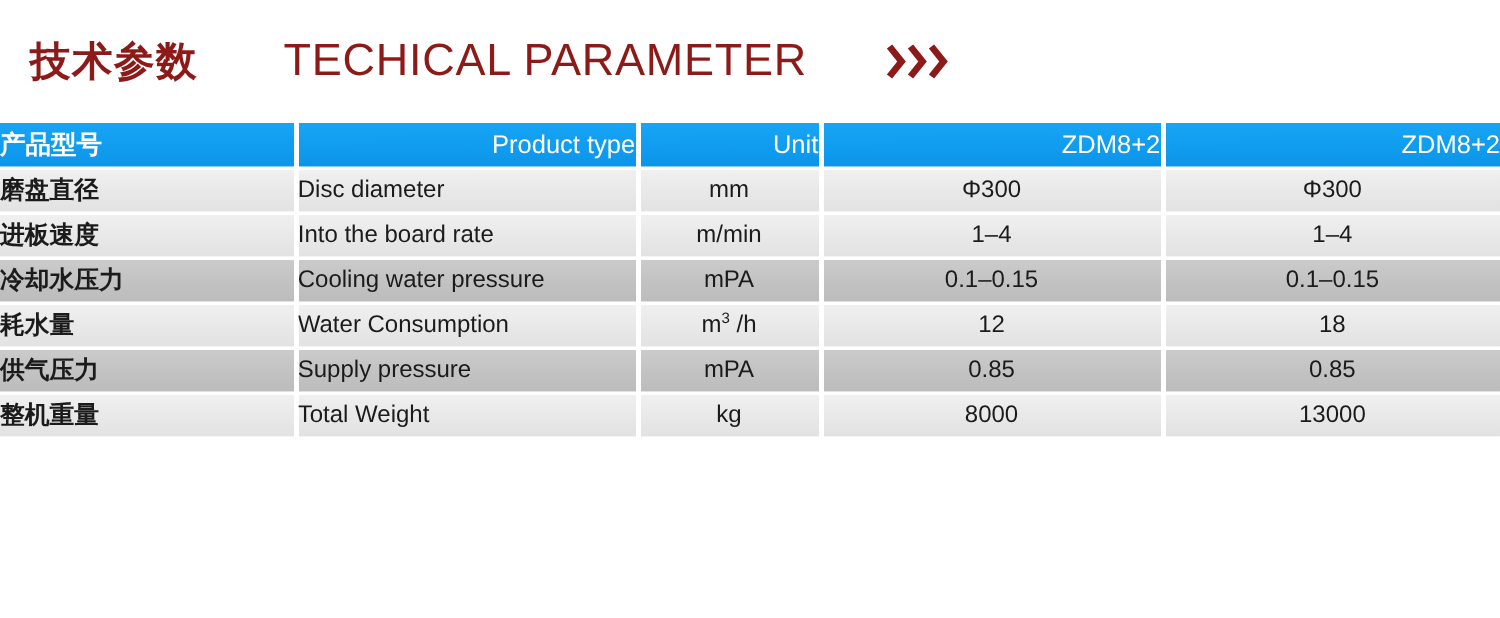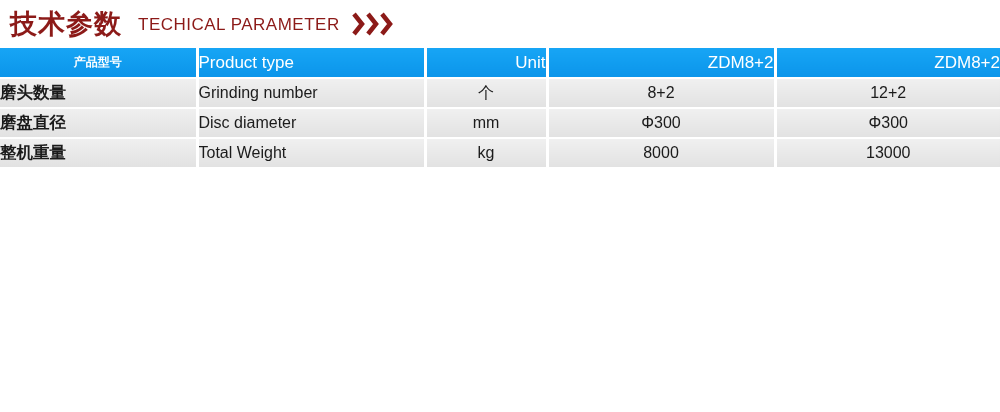--- a/index.html
+++ b/index.html
@@ -9,35 +9,36 @@
   body {
     width: 1000px;
     height: 412px;
     background: #ffffff;
     font-family: "Liberation Sans", "DejaVu Sans", sans-serif;
     overflow: hidden;
   }
 
   
   #title-bar {
-    height: 48px;
+    height: 82px;
     display: flex;
     align-items: center;
-    padding-left: 10px;
+    padding-left: 20px;
     box-sizing: border-box;
+    gap: 41px;
   }
   #title-cn {
     font-size: 27px;
     font-weight: bold;
     color: #8c1a18;
     letter-spacing: 1px;
     line-height: 1;
   }
   #title-en {
-    font-size: 17px;
+    font-size: 30px;
     color: #8c1a18;
     margin-left: 16px;
     letter-spacing: 0.5px;
     line-height: 1;
   }
   #title-chevrons {
     margin-left: 12px;
     display: flex;
     align-items: center;
     gap: 1px;
@@ -77,22 +78,22 @@
   
   thead th {
     background: linear-gradient(to bottom, #17a5f5 0%, #0b95ea 100%);
     color: #ffffff;
     font-weight: normal;
     font-size: 17px;
     text-align: right;
     height: 31px;
     border-bottom: 2px solid #ffffff;
   }
-  thead th.h-model  { text-align: center;  padding-left: 22px; font-weight: bold; font-size: 12px; }
-  thead th.h-type   { text-align: left;  padding-left: 20px; }
+  thead th.h-model  { text-align: left;  padding-left: 22px; font-weight: bold; font-size: 17px; }
+  thead th.h-type   { text-align: right;  padding-left: 20px; }
 
   
   tbody tr.light td { background: linear-gradient(to bottom, #f0f0f0 0%, #e8e8e8 55%, #e2e2e2 100%); }
   tbody tr.dark  td { background: linear-gradient(to bottom, #cbcbcb 0%, #c2c2c2 55%, #bcbcbc 100%); }
 
   tbody td { color: #1b1b1b; font-size: 16px; text-align: center; }
   tbody td.cell-model { text-align: left;  padding-left: 22px; font-weight: bold; font-size: 16.5px; }
   tbody td.cell-type  { text-align: left;  padding-left: 20px; }
   tbody td.cell-unit  { text-align: center; }
   tbody td.cell-val   { text-align: center; }
@@ -130,32 +131,53 @@
     <tr>
       <th class="h-model">产品型号</th>
       <th class="h-type">Product type</th>
       <th class="h-unit">Unit</th>
       <th class="h-v1">ZDM8+2</th>
       <th class="h-v2">ZDM8+2</th>
     </tr>
   </thead>
   <tbody id="spec-body">
       <tr class="light">
-        <td class="cell-model">磨头数量</td>
-        <td class="cell-type">Grinding number</td>
-        <td class="cell-unit">个</td>
-        <td class="cell-val">8+2</td>
-        <td class="cell-val">12+2</td>
-      </tr>
-      <tr class="light">
         <td class="cell-model">磨盘直径</td>
         <td class="cell-type">Disc diameter</td>
         <td class="cell-unit">mm</td>
         <td class="cell-val">Φ300</td>
         <td class="cell-val">Φ300</td>
+      </tr>
+      <tr class="light">
+        <td class="cell-model">进板速度</td>
+        <td class="cell-type">Into the board rate</td>
+        <td class="cell-unit">m/min</td>
+        <td class="cell-val">1–4</td>
+        <td class="cell-val">1–4</td>
+      </tr>
+      <tr class="dark">
+        <td class="cell-model">冷却水压力</td>
+        <td class="cell-type">Cooling water pressure</td>
+        <td class="cell-unit">mPA</td>
+        <td class="cell-val">0.1–0.15</td>
+        <td class="cell-val">0.1–0.15</td>
+      </tr>
+      <tr class="light">
+        <td class="cell-model">耗水量</td>
+        <td class="cell-type">Water Consumption</td>
+        <td class="cell-unit"><span>m</span><sup>3</sup><span> /h</span></td>
+        <td class="cell-val">12</td>
+        <td class="cell-val">18</td>
+      </tr>
+      <tr class="dark">
+        <td class="cell-model">供气压力</td>
+        <td class="cell-type">Supply pressure</td>
+        <td class="cell-unit">mPA</td>
+        <td class="cell-val">0.85</td>
+        <td class="cell-val">0.85</td>
       </tr>
       <tr class="light">
         <td class="cell-model">整机重量</td>
         <td class="cell-type">Total Weight</td>
         <td class="cell-unit">kg</td>
         <td class="cell-val">8000</td>
         <td class="cell-val">13000</td>
       </tr>
     </tbody>
 </table>

